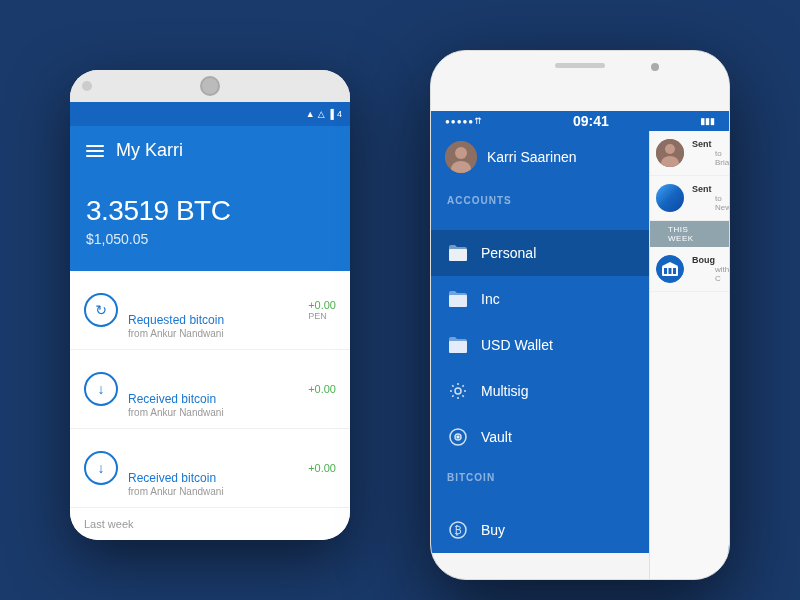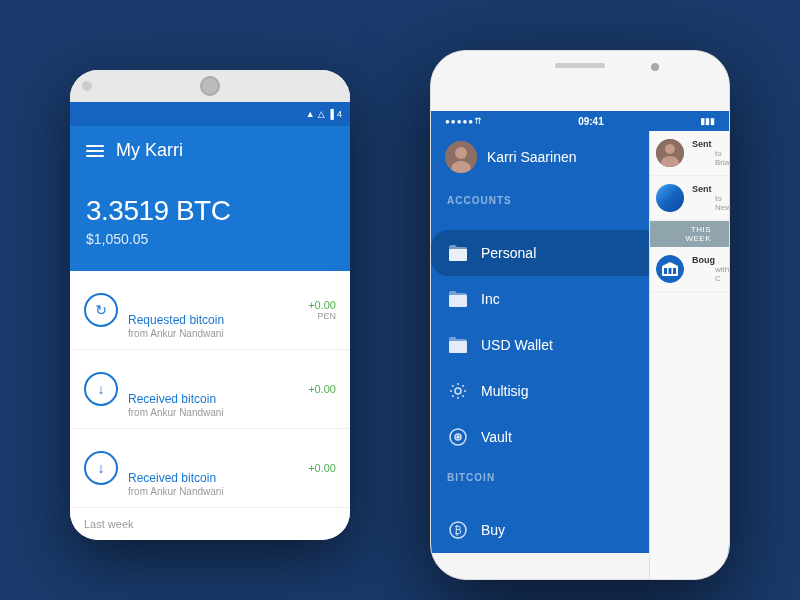--- a/index.html
+++ b/index.html
@@ -172,21 +172,20 @@
     .tx-amount {
       font-size: 11px;
       color: #4caf50;
       font-weight: 500;
       text-align: right;
     }
 
     .tx-status {
       font-size: 9px;
       color: #999;
-      text-align: right;
     }
 
     .android-last-week {
       padding: 10px 14px;
       font-size: 11px;
       color: #999;
     }
 
     
     .iphone {
@@ -282,21 +281,20 @@
       display: flex;
       align-items: center;
       padding: 12px 16px;
       gap: 12px;
       cursor: pointer;
       position: relative;
     }
 
     .menu-item.active {
       background: rgba(0,0,0,0.2);
-      border-radius: 17px;
     }
 
     .menu-item-icon {
       width: 22px;
       height: 22px;
       display: flex;
       align-items: center;
       justify-content: center;
       color: rgba(255,255,255,0.8);
       font-size: 14px;
@@ -352,21 +350,21 @@
       font-size: 8px;
       color: #999;
       padding-left: 23px;
     }
 
     .peek-week-label {
       padding: 4px 18px;
       font-size: 8px;
       color: white;
       background: #90a4ae;
-      text-align: right;
+      text-align: left;
       letter-spacing: 0.5px;
     }
 
     .peek-avatar-blue {
       width: 28px;
       height: 28px;
       border-radius: 50%;
       background: #1565c0;
       border: 1px solid #1565c0;
       flex-shrink: 0;
@@ -468,21 +466,21 @@
   <div class="iphone">
     <div class="iphone-top">
       <div style="display:flex; align-items:center; gap:8px; padding-top:4px;">
         <div class="iphone-speaker"></div>
       </div>
       <div class="iphone-camera"></div>
     </div>
     <div class="iphone-status-bar">
       <span style="font-size:8px;letter-spacing:1px;">●●●●●</span>
       <span style="font-size:9px;">⇈</span>
-      <span style="font-weight:600;font-size:10px;margin:0 auto;">09:41</span>
+      <span style="font-weight:600;font-size:14px;margin:0 auto;">09:41</span>
       <span style="font-size:9px;">▮▮▮</span>
     </div>
 
     <div class="iphone-nav-header">
       <div class="avatar-circle">
         <svg width="32" height="32" viewBox="0 0 32 32">
           <circle cx="16" cy="16" r="16" fill="#8d6e63"></circle>
           <circle cx="16" cy="12" r="6" fill="#c49a8a"></circle>
           <ellipse cx="16" cy="28" rx="10" ry="8" fill="#c49a8a"></ellipse>
         </svg>

